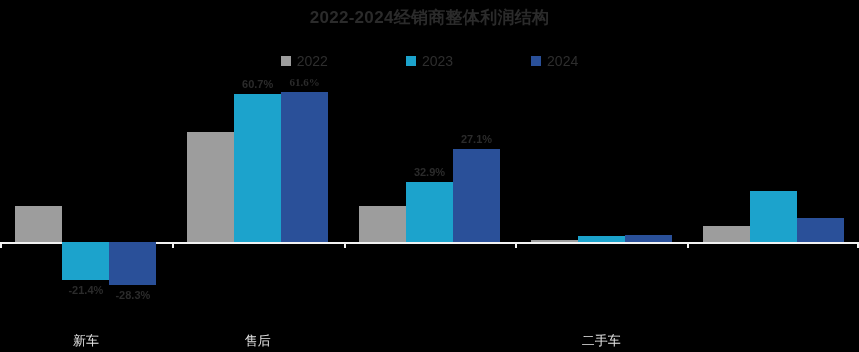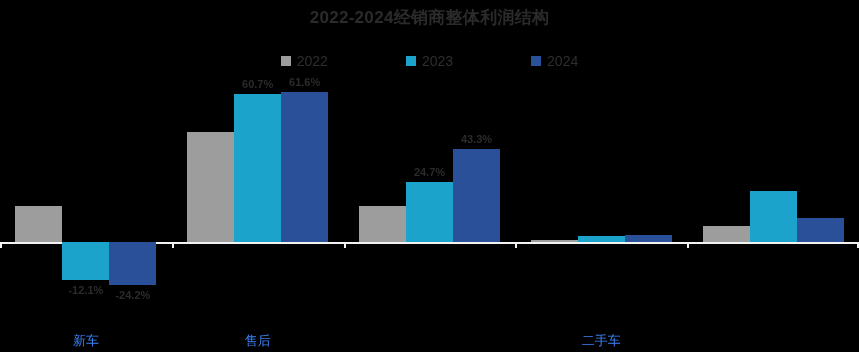--- a/index.html
+++ b/index.html
@@ -44,21 +44,21 @@
     position:absolute;
   }
   .bar-label{
     position:absolute;
     font-size:11px;font-weight:bold;color:#2b2b2b;
     white-space:nowrap;text-align:center;
   }
   .cat-label{
     position:absolute;
     text-align:center;
-    font-size:13px;color:#3b82f6;
+    font-size:13px;color:#e5e5e5;
     white-space:nowrap;
   }
 </style>
 </head>
 <body>
 
 <div id="chart-root">
 
   <div class="chart-title">2022-2024经销商整体利润结构</div>
 
@@ -81,39 +81,39 @@
     <div class="axis-line" id="axis-line" style="top: 162px;"></div>
   <div class="tick" style="left: 0px; top: 162px;"></div>
       <div class="tick" style="left: 171.8px; top: 162px;"></div>
       <div class="tick" style="left: 343.6px; top: 162px;"></div>
       <div class="tick" style="left: 515.4px; top: 162px;"></div>
       <div class="tick" style="left: 687.2px; top: 162px;"></div>
       <div class="tick" style="left: 857px; top: 162px;"></div>
       <div class="group" style="left: 0px; width: 171.8px;">
         <div class="bar" style="background: rgb(157, 157, 157); width: 47px; left: 15.4px; height: 36.112px; top: 125.888px;"></div>
         <div class="bar" style="background: rgb(28, 163, 204); width: 47px; left: 62.4px; height: 38.064px; top: 162px;"></div>
-        <div class="bar-label" style="width: 71px; left: 50.4px; top: 204.064px;">-12.1%</div>
+        <div class="bar-label" style="width: 71px; left: 50.4px; top: 204.064px;">-21.4%</div>
         <div class="bar" style="background: rgb(42, 80, 153); width: 47px; left: 109.4px; height: 43.188px; top: 162px;"></div>
-        <div class="bar-label" style="width: 71px; left: 97.4px; top: 209.188px;">-24.2%</div>
+        <div class="bar-label" style="width: 71px; left: 97.4px; top: 209.188px;">-28.3%</div>
         <div class="cat-label" style="left: 0px; width: 171.8px; top: 252px;">新车</div>
       </div>
       <div class="group" style="left: 171.8px; width: 171.8px;">
         <div class="bar" style="background: rgb(157, 157, 157); width: 47px; left: 15.4px; height: 110.288px; top: 51.712px;"></div>
         <div class="bar" style="background: rgb(28, 163, 204); width: 47px; left: 62.4px; height: 148.108px; top: 13.892px;"></div>
         <div class="bar-label" style="width: 71px; left: 50.4px; top: -2.108px;">60.7%</div>
         <div class="bar" style="background: rgb(42, 80, 153); width: 47px; left: 109.4px; height: 150.304px; top: 11.696px;"></div>
-        <div class="bar-label" style="width: 71px; left: 97.4px; top: -4.304px;">61.6%</div>
+        <div class="bar-label" style="width: 71px; left: 97.4px; top: -4.304px; font-family: Liberation Serif, serif;">61.6%</div>
         <div class="cat-label" style="left: 0px; width: 171.8px; top: 252px;">售后</div>
       </div>
       <div class="group" style="left: 343.6px; width: 171.8px;">
         <div class="bar" style="background: rgb(157, 157, 157); width: 47px; left: 15.4px; height: 36.356px; top: 125.644px;"></div>
         <div class="bar" style="background: rgb(28, 163, 204); width: 47px; left: 62.4px; height: 60.268px; top: 101.732px;"></div>
-        <div class="bar-label" style="width: 71px; left: 50.4px; top: 85.732px;">24.7%</div>
+        <div class="bar-label" style="width: 71px; left: 50.4px; top: 85.732px;">32.9%</div>
         <div class="bar" style="background: rgb(42, 80, 153); width: 47px; left: 109.4px; height: 92.72px; top: 69.28px;"></div>
-        <div class="bar-label" style="width: 71px; left: 97.4px; top: 53.28px;">43.3%</div>
+        <div class="bar-label" style="width: 71px; left: 97.4px; top: 53.28px;">27.1%</div>
       </div>
       <div class="group" style="left: 515.4px; width: 171.8px;">
         <div class="bar" style="background: rgb(157, 157, 157); width: 47px; left: 15.4px; height: 2.44px; top: 159.56px;"></div>
         <div class="bar" style="background: rgb(28, 163, 204); width: 47px; left: 62.4px; height: 5.612px; top: 156.388px;"></div>
         <div class="bar" style="background: rgb(42, 80, 153); width: 47px; left: 109.4px; height: 7.32px; top: 154.68px;"></div>
         <div class="cat-label" style="left: 0px; width: 171.8px; top: 252px;">二手车</div>
       </div>
       <div class="group" style="left: 687.2px; width: 171.8px;">
         <div class="bar" style="background: rgb(157, 157, 157); width: 47px; left: 15.4px; height: 16.104px; top: 145.896px;"></div>
         <div class="bar" style="background: rgb(28, 163, 204); width: 47px; left: 62.4px; height: 51.24px; top: 110.76px;"></div>

